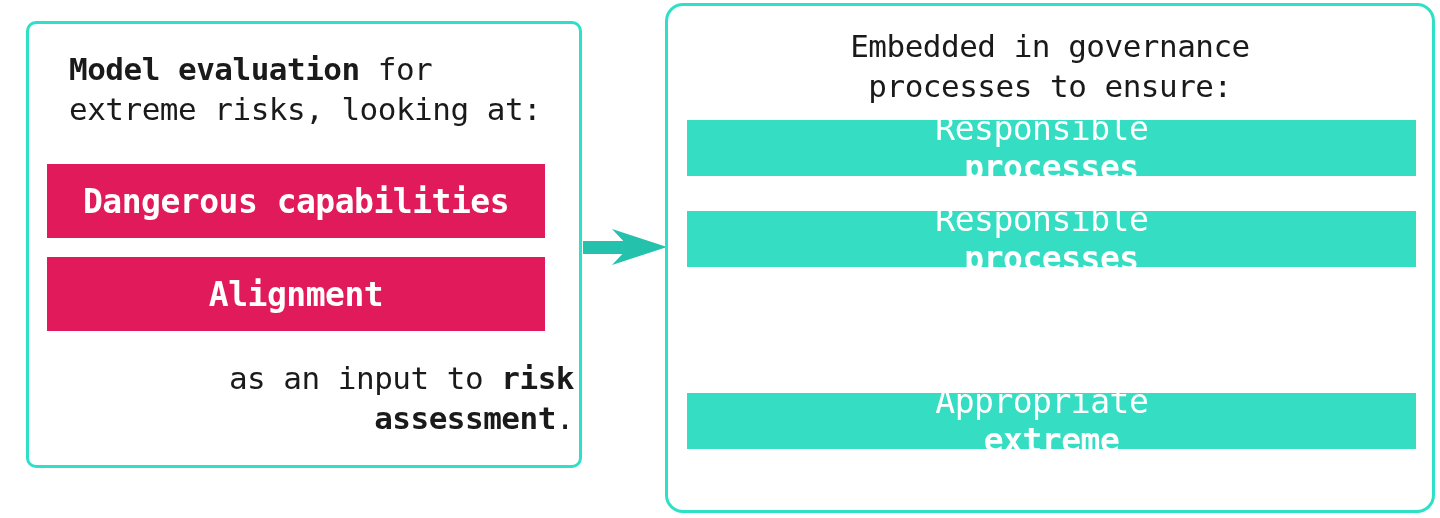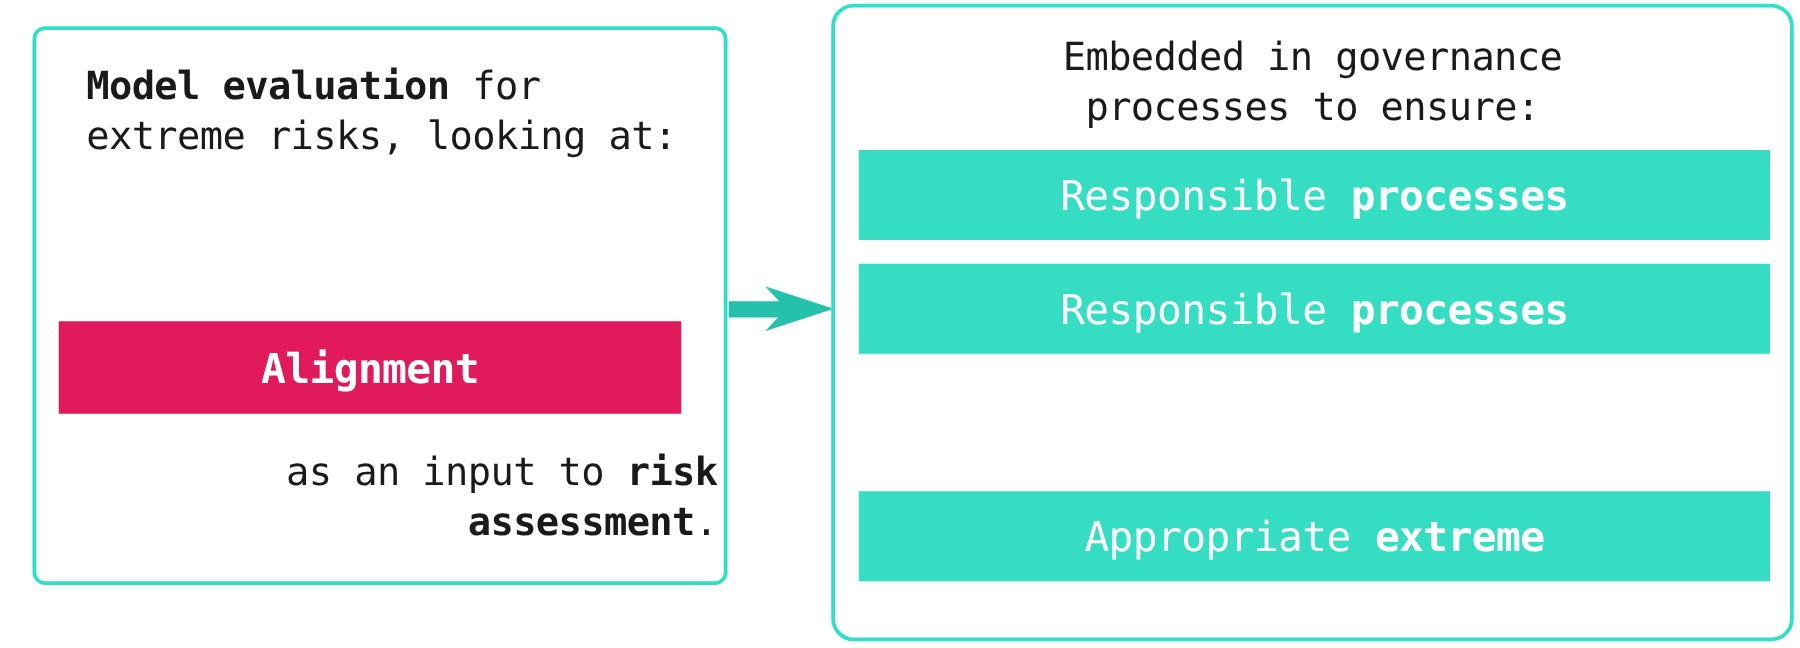--- a/index.html
+++ b/index.html
@@ -25,36 +25,37 @@
   .left-footer{left:40px;top:334px;width:505px;text-align:right;}
   .right-heading{left:0;top:20px;width:100%;text-align:center;}
   .right-heading .inner{display:inline-block;width:560px;}
   .bar{
     position:absolute;display:flex;align-items:center;justify-content:center;
     color:#ffffff;font-size:33px;letter-spacing:-0.5px;white-space:pre;
   }
   .bar.pink{background:#e11a5b;left:18px;width:498px;height:74px;}
   .bar.pink.b1{top:140px;}
   .bar.pink.b2{top:233px;}
-  .bar.teal{background:#35dec3;left:19px;width:729px;height:72px;}
+  .bar.teal{background:#35dec3;left:19px;width:729px;height:56px;flex-direction:column;}
   .bar.teal.t1{top:114px;}
   .bar.teal.t2{top:205px;}
   .bar.teal.t3{top:296px;}
   .bar.teal.t4{top:387px;}
   .b{font-weight:bold;}
   .arrow{
     position:absolute;left:580px;top:224px;width:90px;height:46px;
   }
 </style>
 </head>
 <body>
 
 <div class="panel left">
   <div class="heading left-heading"><span class="b">Model evaluation</span><span> for extreme risks, looking at:</span></div>
 
+  <div class="bar pink b1"><span class="b">Dangerous capabilities</span></div>
 
   <div class="bar pink b2"><span class="b">Alignment</span></div>
 
   <div class="heading left-footer"><span>as an input to </span><span class="b">risk assessment</span><span>.</span></div>
 </div>
 
 <svg class="arrow" viewBox="0 0 90 46" aria-hidden="true">
   <rect x="3" y="17" width="54" height="13" fill="#24c1ad"></rect>
   <path d="M 32 5 L 87 23 L 32 41 L 49 23 Z" fill="#24c1ad"></path>
 </svg>

